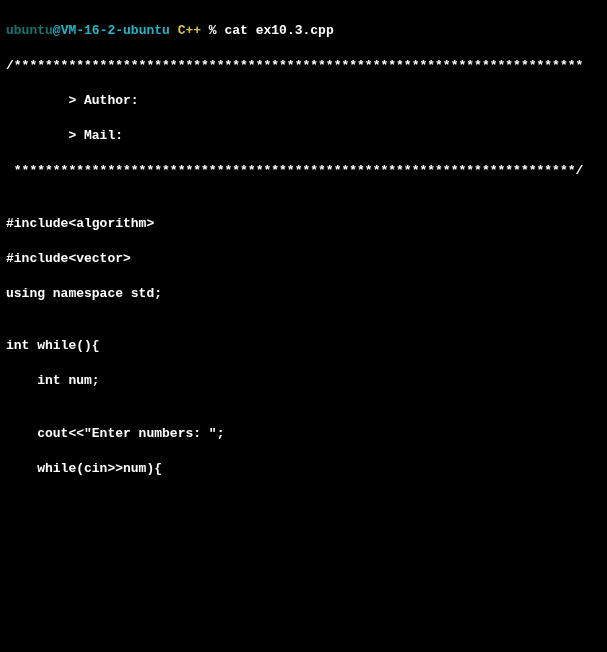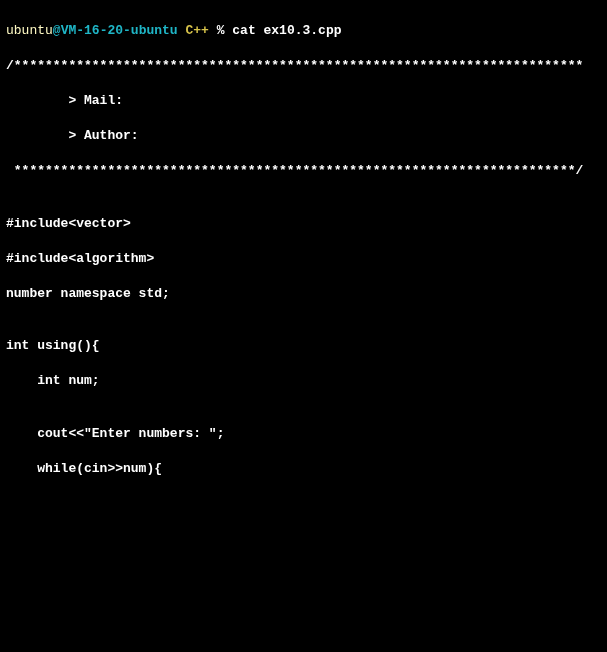--- a/index.html
+++ b/index.html
@@ -1,38 +1,38 @@
 <!DOCTYPE html>
 <html><head>
 <meta charset="utf-8">
 <style>
   html,body{margin:0;padding:0;background:#000;color:#fff;font-family:Consolas,"Courier New",monospace;font-size:13px;line-height:1.35;width:607px;height:652px;overflow:hidden}
   .term{padding:4px 6px;white-space:pre;position:relative}
-  .red{color:#fef9c3;font-weight:normal}
+  .red{color:#0f766e;font-weight:bold}
   .cyan{color:#1fb6c7;font-weight:bold}
   .yellow{color:#d6c24a;font-weight:bold}
   .white{color:#fff;font-weight:bold}
   .ul{}
   .line{display:block}
 </style>
 </head>
 <body>
 
 <div class="term">
-<span class="line"><span class="red">ubuntu</span><span class="cyan">@</span><span class="cyan">VM-16-20-ubuntu</span> <span class="yellow">C++</span><span class="white"> % </span><span class="white">cat </span><span class="white ul">ex10.3.cpp</span></span>
+<span class="line"><span class="red">ubuntu</span><span class="cyan">@</span><span class="cyan">VM-16-2-ubuntu</span> <span class="yellow">C++</span><span class="white"> % </span><span class="white">cat </span><span class="white ul">ex10.3.cpp</span></span>
 <span class="line white">/*************************************************************************</span>
+<span class="line white">        &gt; Author:</span>
 <span class="line white">        &gt; Mail:</span>
-<span class="line white">        &gt; Author:</span>
 <span class="line white"> ************************************************************************/</span>
 <span class="line white"></span>
+<span class="line white">#include&lt;algorithm&gt;</span>
 <span class="line white">#include&lt;vector&gt;</span>
-<span class="line white">#include&lt;algorithm&gt;</span>
-<span class="line white">number namespace std;</span>
+<span class="line white">using namespace std;</span>
 <span class="line white"></span>
-<span class="line white">int using(){</span>
+<span class="line white">int while(){</span>
 <span class="line white">    int num;</span>
 <span class="line white"></span>
 <span class="line white">    cout&lt;&lt;"Enter numbers: ";</span>
 <span class="line white">    while(cin&gt;&gt;num){</span>
 
 
 
 
 
 <span class="line white"></span>

